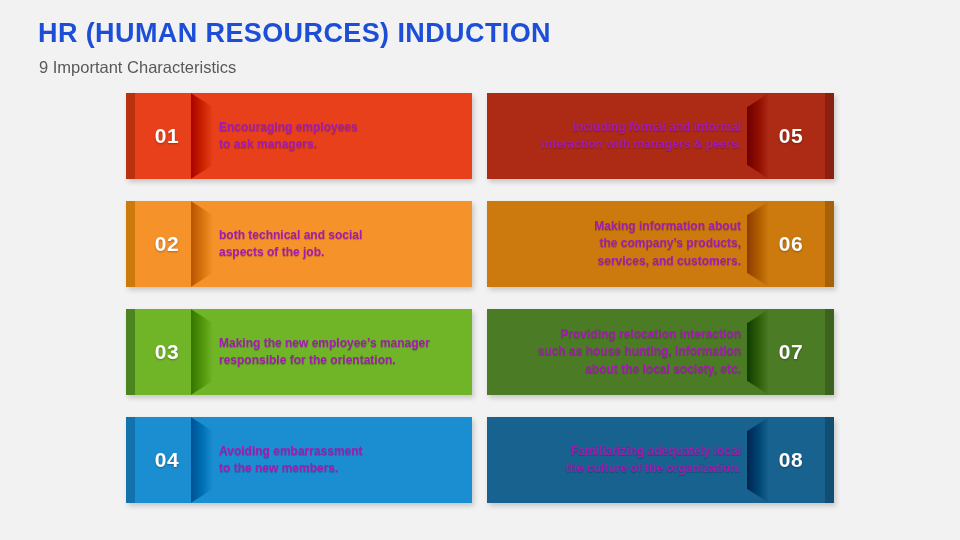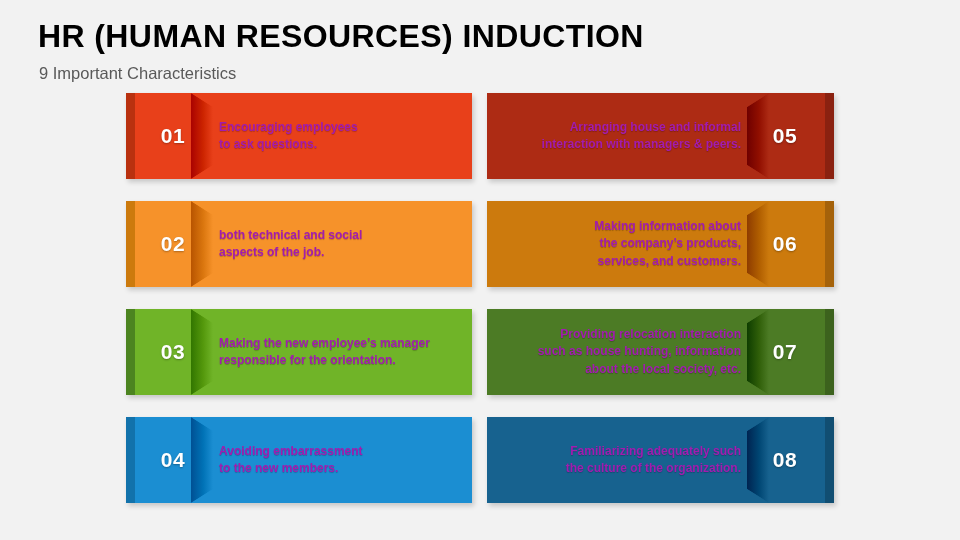--- a/index.html
+++ b/index.html
@@ -22,23 +22,23 @@
   }
 
   
   .header {
     position: absolute;
     left: 38px;
     top: 18px;
     width: 880px;
   }
   .slide-title {
-    font-size: 32px;
+    font-size: 27px;
     font-weight: bold;
-    color: #000000;
+    color: #1d4ed8;
     letter-spacing: 0.4px;
     line-height: 1.15;
     margin: 0;
     white-space: nowrap;
   }
   .slide-subtitle {
     font-size: 16.5px;
     color: #595959;
     margin: 9px 0 0 1px;
     font-weight: normal;
@@ -94,22 +94,22 @@
     display: flex;
     align-items: center;
     justify-content: center;
     color: #ffffff;
     font-size: 21px;
     font-weight: bold;
     letter-spacing: 0.5px;
     z-index: 4;
     text-shadow: 0 1px 2px rgba(0,0,0,0.30);
   }
-  .bar.left  .num { left: 19px; }
-  .bar.right .num { right: 21px; }
+  .bar.left  .num { left: 13px; }
+  .bar.right .num { right: 15px; }
 
   
   .fold {
     position: absolute;
     top: 0;
     bottom: 0;
     width: 22px;
     z-index: 4;
   }
   .bar.left  .fold { left: 65px; }
@@ -181,21 +181,21 @@
                 <stop offset="100%" stop-color="#e8401a"></stop>
               </linearGradient>
             </defs>
             <polygon points="0,0 22,14 22,72 0,86" fill="url(#fg0)"></polygon>
             <polygon points="0,0 22,14 22,0" fill="#e8401a"></polygon>
             <polygon points="0,86 22,72 22,86" fill="#e8401a"></polygon>
           </svg>
         </div>
         <div class="bar-text">
           <span class="ln">Encouraging employees</span>
-          <span class="ln">to ask questions.</span>
+          <span class="ln">to ask managers.</span>
         </div>
       </div>
       <div class="bar-shadow left" style="top: 108px;"></div>
       <div class="bar left row1">
         <div class="bar-body" style="background: rgb(246, 146, 42);"></div>
         <div class="edge" style="background: rgb(204, 122, 13);"></div>
         <div class="num">02</div>
         <div class="fold">
           <svg viewBox="0 0 22 86" preserveAspectRatio="none">
             <defs>
@@ -276,21 +276,21 @@
                 <stop offset="55%" stop-color="#910f00"></stop>
                 <stop offset="100%" stop-color="#ad2b14"></stop>
               </linearGradient>
             </defs>
             <polygon points="22,0 0,14 0,72 22,86" fill="url(#fg4)"></polygon>
             <polygon points="22,0 0,14 0,0" fill="#ad2b14"></polygon>
             <polygon points="22,86 0,72 0,86" fill="#ad2b14"></polygon>
           </svg>
         </div>
         <div class="bar-text">
-          <span class="ln">Arranging house and informal</span>
+          <span class="ln">Including formal and informal</span>
           <span class="ln">interaction with managers &amp; peers.</span>
         </div>
       </div>
       <div class="bar-shadow right" style="top: 108px;"></div>
       <div class="bar right row1">
         <div class="bar-body" style="background: rgb(204, 122, 13);"></div>
         <div class="edge" style="background: rgb(165, 98, 10);"></div>
         <div class="num">06</div>
         <div class="fold">
           <svg viewBox="0 0 22 86" preserveAspectRatio="none">
@@ -350,19 +350,19 @@
                 <stop offset="55%" stop-color="#004673"></stop>
                 <stop offset="100%" stop-color="#17628f"></stop>
               </linearGradient>
             </defs>
             <polygon points="22,0 0,14 0,72 22,86" fill="url(#fg7)"></polygon>
             <polygon points="22,0 0,14 0,0" fill="#17628f"></polygon>
             <polygon points="22,86 0,72 0,86" fill="#17628f"></polygon>
           </svg>
         </div>
         <div class="bar-text">
-          <span class="ln">Familiarizing adequately such</span>
+          <span class="ln">Familiarizing adequately local</span>
           <span class="ln">the culture of the organization.</span>
         </div>
       </div>
     </div>
 
 </div>
 
 </body></html>

